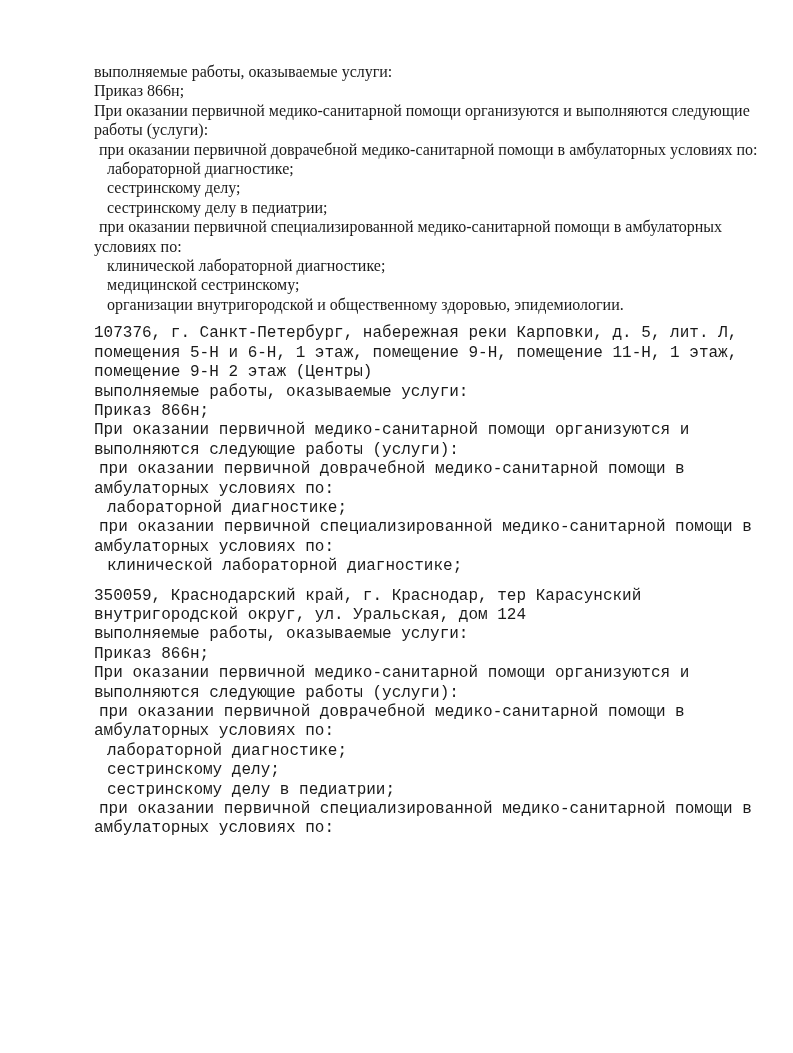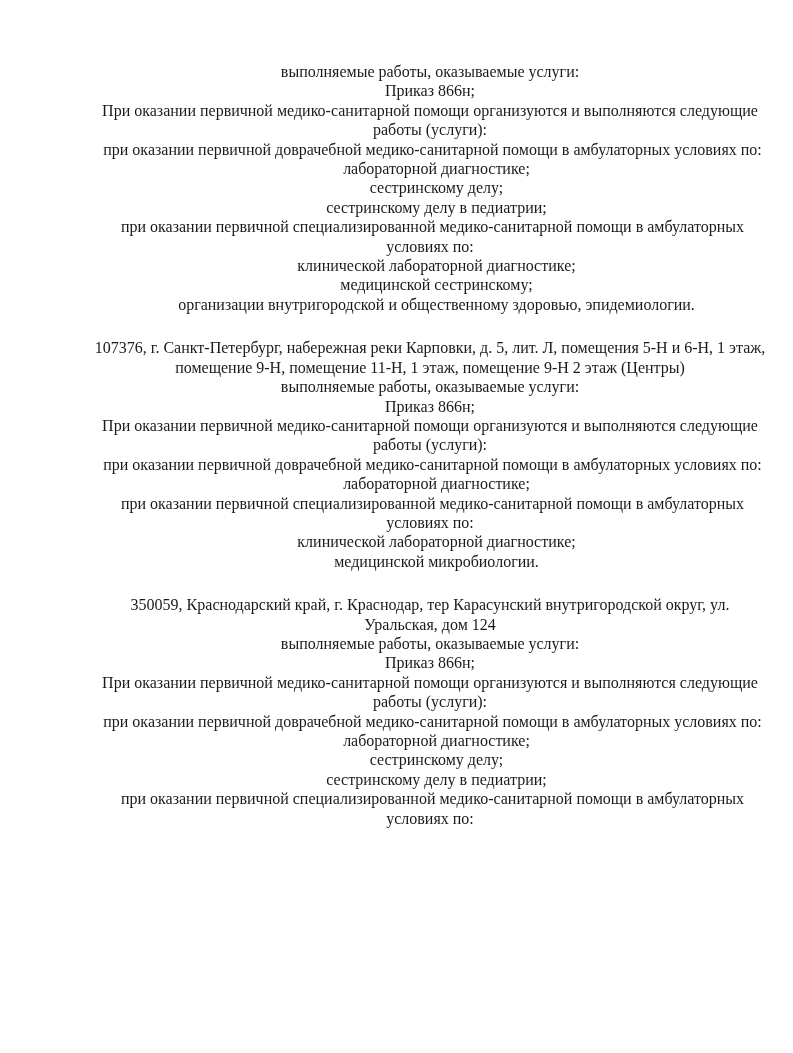--- a/index.html
+++ b/index.html
@@ -20,22 +20,22 @@
     position: absolute;
     left: 94px;
     top: 62px;
     width: 672px;
     color: #1a1a1a;
     font-family: "Liberation Serif", "DejaVu Serif", serif;
     font-size: 16px;
     line-height: 19.4px;
     letter-spacing: 0;
   }
-  .section { margin: 0; text-align: center; }
-  .section + .section { margin-top: 24px; } 
+  .section { margin: 0; }
+  .section + .section { margin-top: 10px; font-family: Liberation Mono, monospace; } 
   .para {
     margin: 0;
     padding: 0;
     text-indent: 0;
     word-spacing: normal;
   }
   .indent-1 { text-indent: 5px; }   
   .indent-2 { text-indent: 13px; }  
 </style>
 </head>
@@ -58,21 +58,20 @@
       </div>
       <div class="section">
         <p class="para indent-0">107376, г. Санкт-Петербург, набережная реки Карповки, д. 5, лит. Л, помещения 5-Н и 6-Н, 1 этаж, помещение 9-Н, помещение 11-Н, 1 этаж, помещение 9-Н 2 этаж (Центры)</p>
         <p class="para indent-0">выполняемые работы, оказываемые услуги:</p>
         <p class="para indent-0">Приказ 866н;</p>
         <p class="para indent-0">При оказании первичной медико-санитарной помощи организуются и выполняются следующие работы (услуги):</p>
         <p class="para indent-1">при оказании первичной доврачебной медико-санитарной помощи в амбулаторных условиях по:</p>
         <p class="para indent-2">лабораторной диагностике;</p>
         <p class="para indent-1">при оказании первичной специализированной медико-санитарной помощи в амбулаторных условиях по:</p>
         <p class="para indent-2">клинической лабораторной диагностике;</p>
-        <p class="para indent-2">медицинской микробиологии.</p>
       </div>
       <div class="section">
         <p class="para indent-0">350059, Краснодарский край, г. Краснодар, тер Карасунский внутригородской округ, ул. Уральская, дом 124</p>
         <p class="para indent-0">выполняемые работы, оказываемые услуги:</p>
         <p class="para indent-0">Приказ 866н;</p>
         <p class="para indent-0">При оказании первичной медико-санитарной помощи организуются и выполняются следующие работы (услуги):</p>
         <p class="para indent-1">при оказании первичной доврачебной медико-санитарной помощи в амбулаторных условиях по:</p>
         <p class="para indent-2">лабораторной диагностике;</p>
         <p class="para indent-2">сестринскому делу;</p>
         <p class="para indent-2">сестринскому делу в педиатрии;</p>

